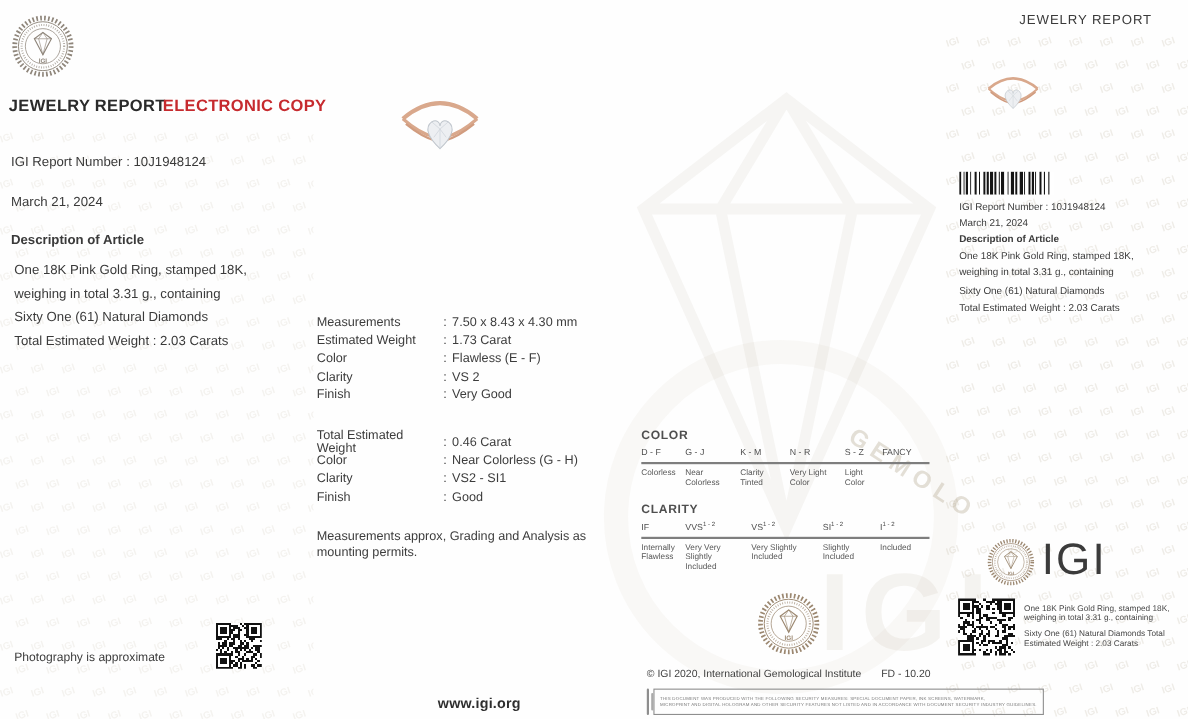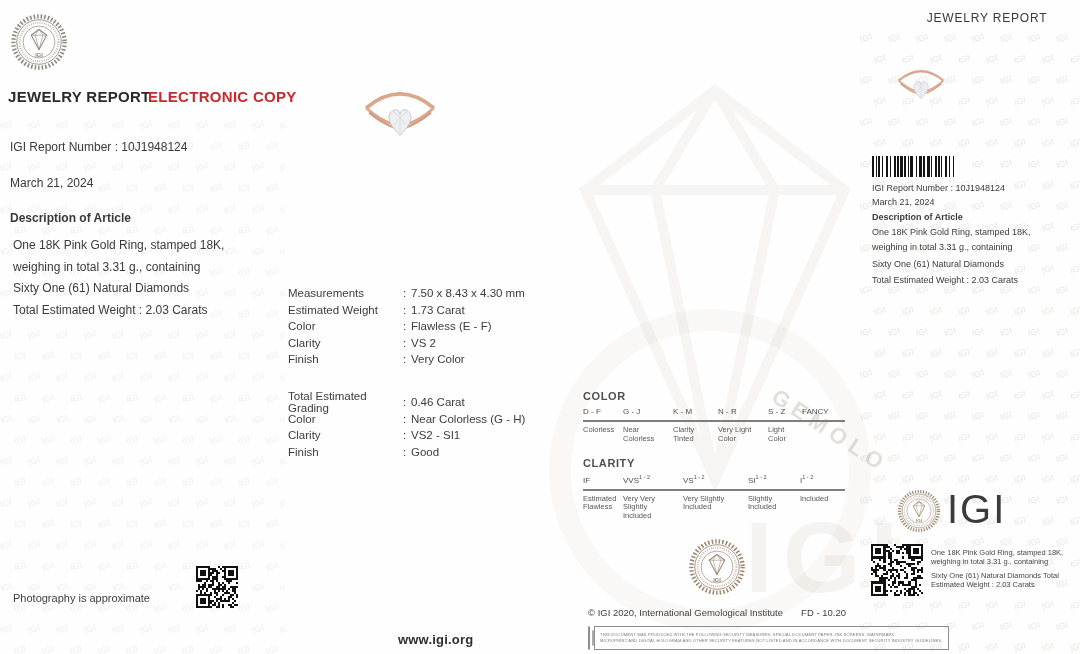--- a/index.html
+++ b/index.html
@@ -787,47 +787,48 @@
         <span class="spec-value">Flawless (E - F)</span>
     </div>
     <div class="spec-row">
       <span class="spec-label">Clarity</span>
         <span class="spec-colon">:</span>
         <span class="spec-value">VS 2</span>
     </div>
     <div class="spec-row">
       <span class="spec-label">Finish</span>
         <span class="spec-colon">:</span>
-        <span class="spec-value">Very Color</span>
+        <span class="spec-value">Very Good</span>
     </div>
   </div>
 
   <div class="abs" style="left:288px; top:394px; width:280px;">
     <div class="spec-row">
-      <span class="spec-label">Total Estimated Grading</span>
+      <span class="spec-label">Total Estimated Weight</span>
         <span class="spec-colon">:</span>
         <span class="spec-value">0.46 Carat</span>
     </div>
     <div class="spec-row">
       <span class="spec-label">Color</span>
         <span class="spec-colon">:</span>
         <span class="spec-value">Near Colorless (G - H)</span>
     </div>
     <div class="spec-row">
       <span class="spec-label">Clarity</span>
         <span class="spec-colon">:</span>
         <span class="spec-value">VS2 - SI1</span>
     </div>
     <div class="spec-row">
       <span class="spec-label">Finish</span>
         <span class="spec-colon">:</span>
         <span class="spec-value">Good</span>
     </div>
   </div>
 
+  <div class="abs note-text" style="left:288px; top:482px; width:262px;">Measurements approx, Grading and Analysis as mounting permits.</div>
 
   <div class="abs" style="left:583px; top:390px; width:262px;">
     <div class="scale-title">COLOR</div>
     <div class="scale-grid color">
       <div class="scale-grade">D - F</div>
       <div class="scale-grade">G - J</div>
       <div class="scale-grade">K - M</div>
       <div class="scale-grade">N - R</div>
       <div class="scale-grade">S - Z</div>
       <div class="scale-grade">FANCY</div>
@@ -843,21 +844,21 @@
 
   <div class="abs" style="left:583px; top:457px; width:262px;">
     <div class="scale-title">CLARITY</div>
     <div class="scale-grid clarity">
       <div class="scale-grade"><span>IF</span><sup></sup></div>
       <div class="scale-grade"><span>VVS</span><sup>1 - 2</sup></div>
       <div class="scale-grade"><span>VS</span><sup>1 - 2</sup></div>
       <div class="scale-grade"><span>SI</span><sup>1 - 2</sup></div>
       <div class="scale-grade"><span>I</span><sup>1 - 2</sup></div>
       <div class="scale-rule"></div>
-      <div class="scale-label">Estimated Flawless</div>
+      <div class="scale-label">Internally Flawless</div>
       <div class="scale-label">Very Very Slightly Included</div>
       <div class="scale-label">Very Slightly Included</div>
       <div class="scale-label">Slightly Included</div>
       <div class="scale-label">Included</div>
     </div>
   </div>
 
   <div class="abs" id="seal-center" style="left:688px; top:536px; width:58px; height:62px;"><svg viewBox="0 0 60 60" width="100%" height="100%">
         <circle cx="30" cy="30" r="26.5" fill="none" stroke="#9b8770" stroke-width="4.5" stroke-dasharray="1.6 2.1"></circle>
         <circle cx="30" cy="30" r="23" fill="none" stroke="#9b8770" stroke-width="0.9"></circle>

